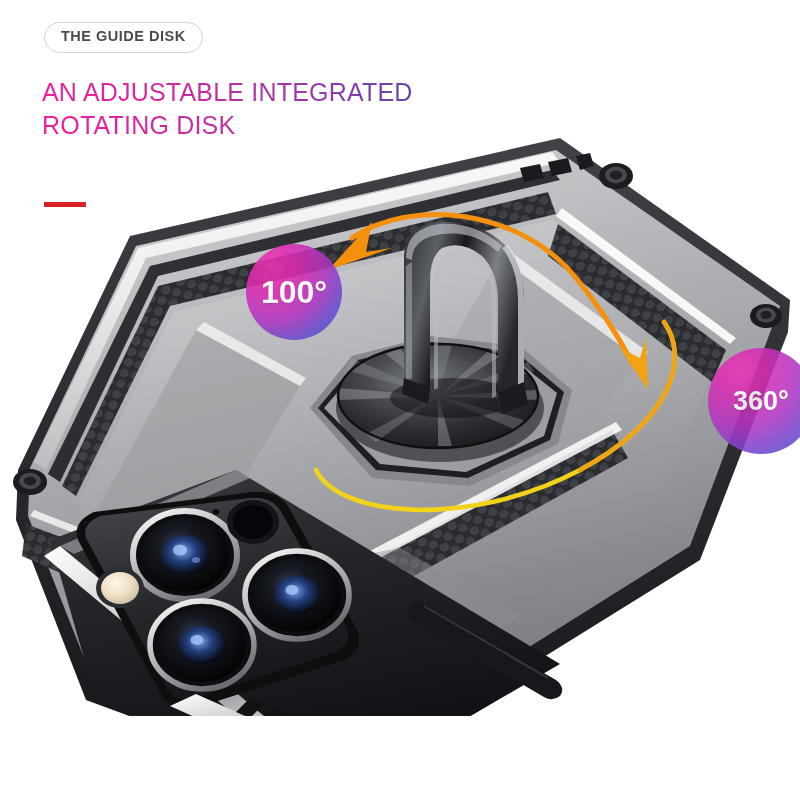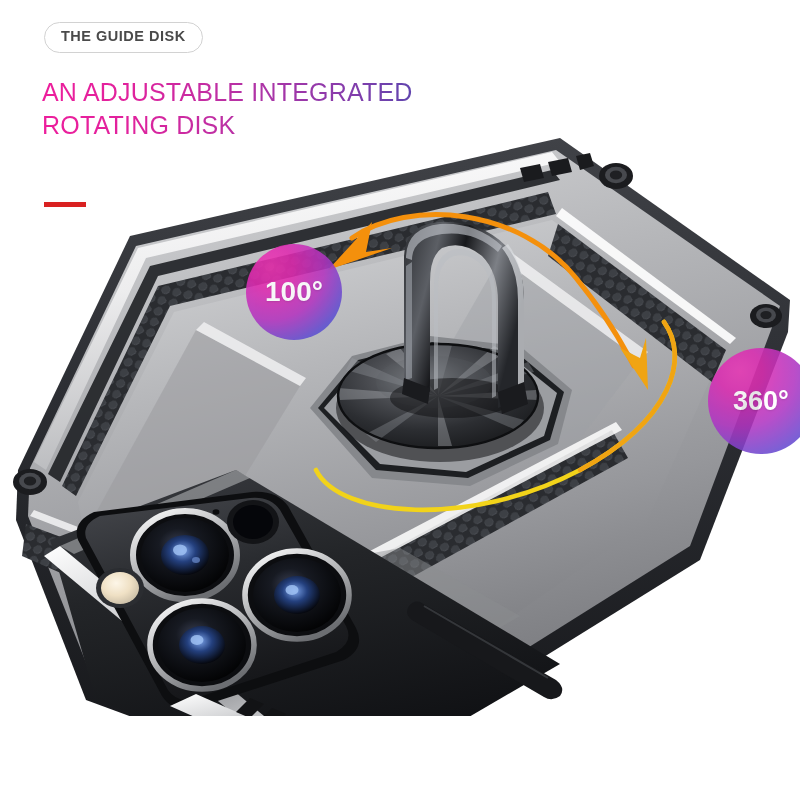--- a/index.html
+++ b/index.html
@@ -108,21 +108,21 @@
   }
 
   #badge-100 {
     left: 246px;
     top: 244px;
     width: 96px;
     height: 96px;
     background: radial-gradient(circle at 26% 24%,
         #ef35b4 0%, #e02ab0 22%, #b434bf 52%, #5f4fd0 78%, #2f5fd6 100%);
   }
-  #badge-100 .badge-value { font-size: 28px; }
+  #badge-100 .badge-value { font-size: 32px; }
 
   #badge-360 {
     left: 708px;
     top: 348px;
     width: 106px;
     height: 106px;
     background: radial-gradient(circle at 30% 22%,
         #e838b6 0%, #dc2eb2 20%, #b136c2 50%, #6b4ad0 78%, #3a5cd6 100%);
   }
   #badge-360 .badge-value { font-size: 27px; }

